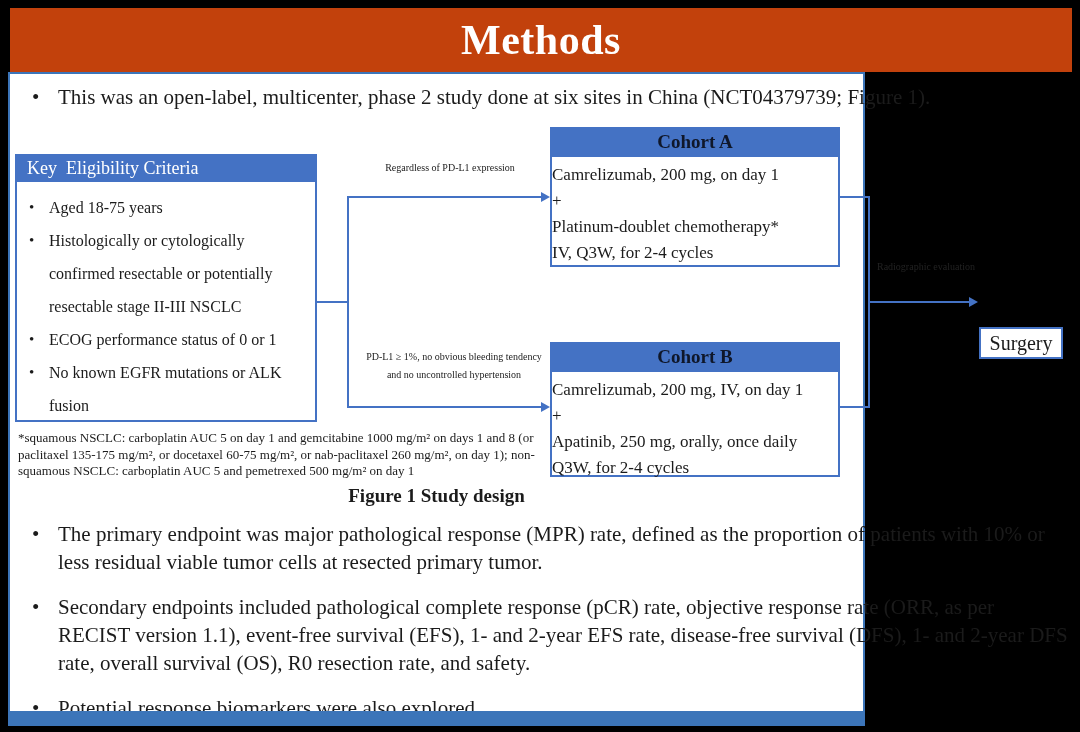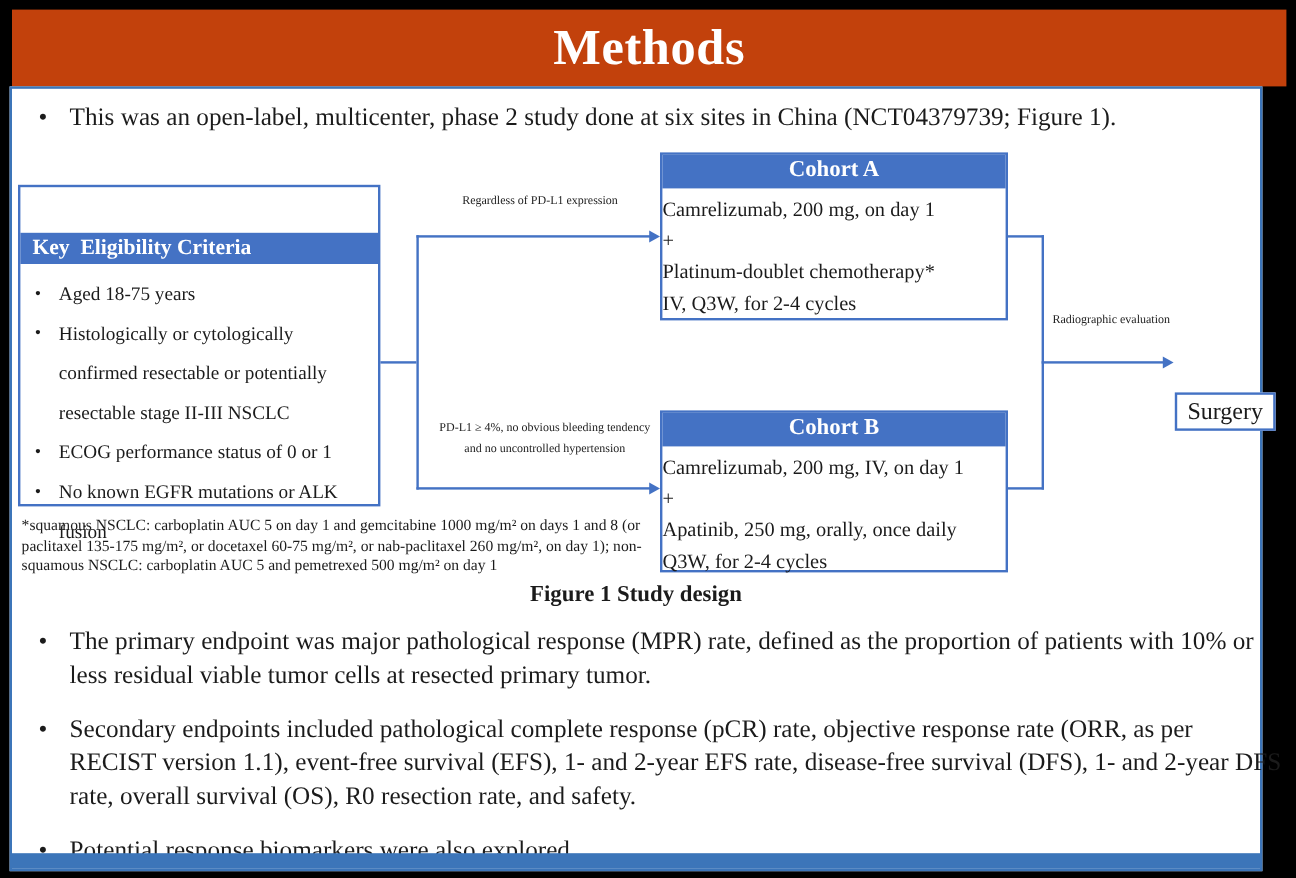--- a/index.html
+++ b/index.html
@@ -8,52 +8,52 @@
 
   .slide { position:absolute; left:0; top:0; width:1080px; height:732px; background:#000; }
 
   .title-bar {
     position:absolute; left:10px; top:8px; width:1062px; height:64px;
     background:#c2410c; display:flex; align-items:center; justify-content:center;
   }
   .title-bar h1 { color:#fff; font-size:42px; font-weight:bold; letter-spacing:.5px; }
 
   .content {
-    position:absolute; left:8px; top:72px; width:1044px; height:654px;
+    position:absolute; left:8px; top:72px; width:857px; height:654px;
     background:#fff; border:2px solid #3c75b9; position:absolute;
   }
 
   .bottom-strip { position:absolute; left:0; right:0; bottom:0; height:13px; background:#3c75b9; }
 
   
   .bullet { position:relative; padding-left:34px; font-size:21px; line-height:28px; }
   .bullet::before { content:"\2022"; position:absolute; left:8px; top:0; font-size:21px; }
   .bullet-top { position:absolute; left:14px; top:9px; width:1040px; }
   .bullets-bottom { position:absolute; left:14px; top:446px; width:1044px; }
   .bullets-bottom .bullet { margin-bottom:17px; }
 
   
   .elig-box {
     position:absolute; left:5px; top:80px; width:302px; height:268px;
     border:2px solid #4472c4; background:#fff;
   }
   .elig-header {
-    background:#4472c4; color:#fff; font-weight:bold; font-size:18px;
-    padding:2px 0 2px 10px; height:26px; white-space:pre-wrap;margin-top:38px;
+    background:#4472c4; color:#fff; font-weight:normal; font-size:18px;
+    padding:2px 0 2px 10px; height:26px; white-space:pre-wrap;
   }
   .elig-body { padding:9px 4px 0 8px; }
   .elig-body li { list-style:none; position:relative; padding-left:24px; font-size:16px; line-height:33px; }
   .elig-body li::before { content:"\2022"; position:absolute; left:4px; top:0; font-size:15px; }
 
   
   .cohort-box { position:absolute; width:290px; border:2px solid #4472c4; background:#fff; }
   .cohort-a { left:540px; top:53px; height:140px; }
   .cohort-b { left:540px; top:268px; height:135px; }
   .cohort-header {
-    background:#4472c4; color:#ffffff; font-weight:bold; font-size:19px;
+    background:#4472c4; color:#0f172a; font-weight:bold; font-size:19px;
     text-align:center; height:28px; padding-top:2px;
   }
   .cohort-body { padding-top:5px; text-align:left; font-size:17px; }
   .cohort-body .line { line-height:26px; }
 
   
   .surgery-box {
     position:absolute; left:969px; top:213px; width:84px; height:32px;
     border:2px solid #4472c4; background:#fff; display:flex; align-items:center; justify-content:center;
     font-size:20px;
@@ -106,21 +106,21 @@
       <div class="hline" style="left:307px; top:227px; width:30px;"></div>
       <div class="vline" style="left:337px; top:122px; height:212px;"></div>
 
       <div class="hline" style="left:337px; top:122px; width:196px;"></div>
       <div class="arrowhead" style="left:531px; top:118px;"></div>
 
       <div class="hline" style="left:337px; top:332px; width:196px;"></div>
       <div class="arrowhead" style="left:531px; top:328px;"></div>
 
       <div class="diag-label label-top">Regardless of PD-L1 expression</div>
-      <div class="diag-label label-bottom">PD-L1 ≥ 4%, no obvious bleeding tendency and no uncontrolled hypertension</div>
+      <div class="diag-label label-bottom">PD-L1 ≥ 1%, no obvious bleeding tendency and no uncontrolled hypertension</div>
 
       <div class="cohort-box cohort-a">
         <div class="cohort-header">Cohort A</div>
         <div class="cohort-body">
           <div class="line">Camrelizumab, 200 mg, on day 1</div>
           <div class="line">+</div>
           <div class="line">Platinum-doublet chemotherapy*</div>
           <div class="line">IV, Q3W, for 2-4 cycles</div>
         </div>
       </div>

